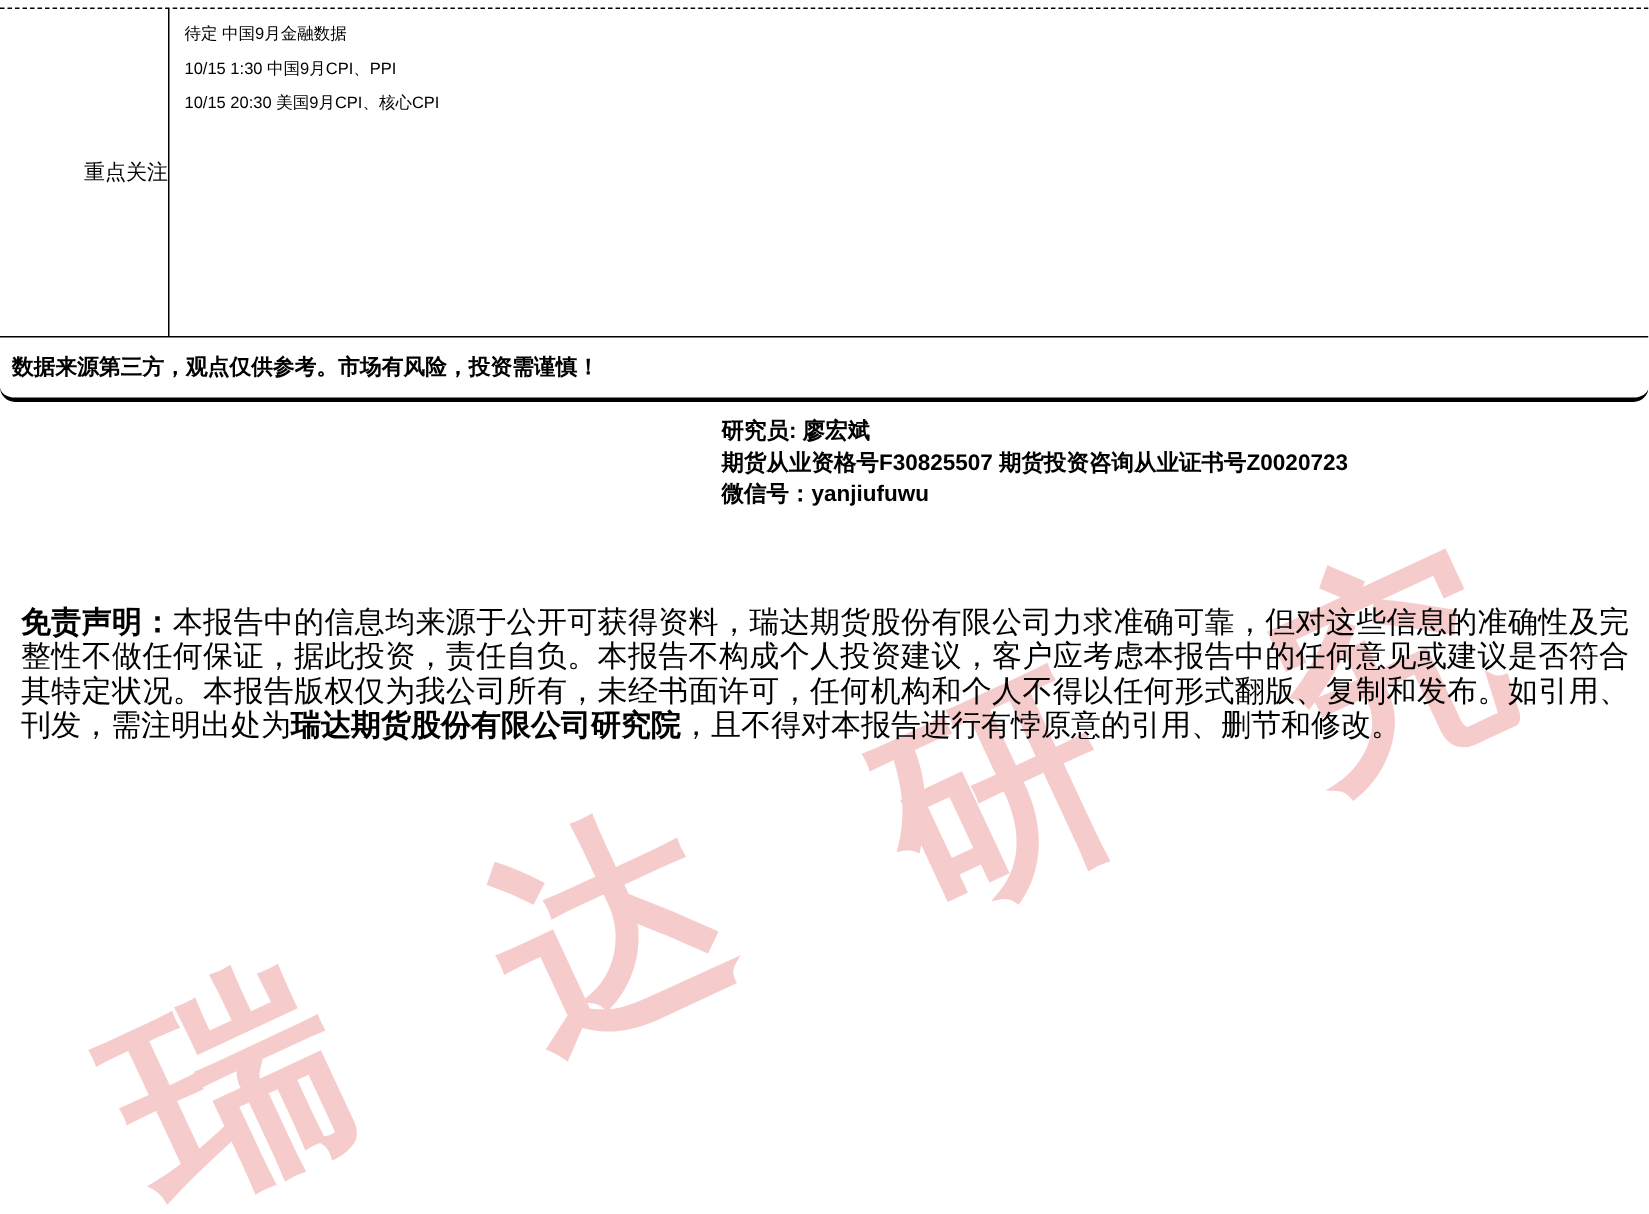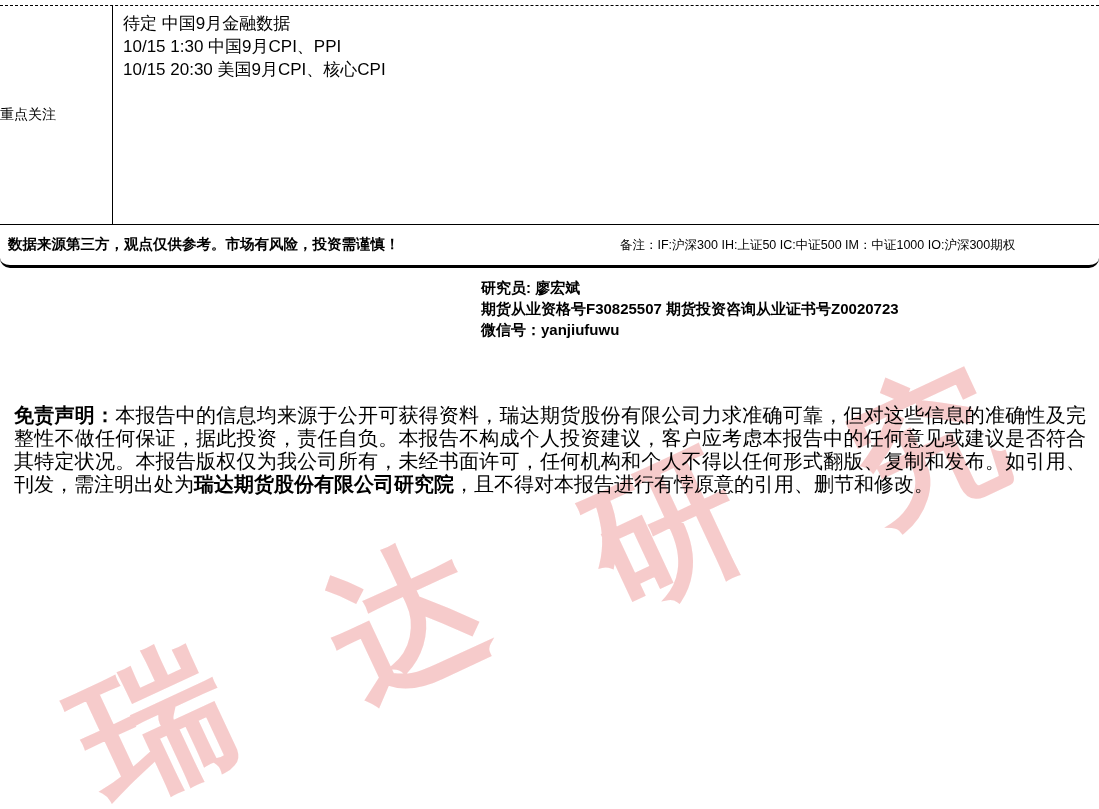--- a/index.html
+++ b/index.html
@@ -58,30 +58,30 @@
     border-top: 1px dashed #000;
     border-bottom: 1px solid #000;
     box-sizing: border-box;
     display: flex;
   }
   .focus-label-cell {
     width: 112px;
     border-right: 1px solid #000;
     display: flex;
     align-items: center;
-    justify-content: flex-start;
+    justify-content: flex-end;
     font-size: 14px;
   }
   .focus-body-cell {
     flex: 1;
     padding: 6px 0 0 10px;
     box-sizing: border-box;
   }
   .focus-line {
-    font-size: 17px;
+    font-size: 11px;
     line-height: 23px;
     white-space: nowrap;
   }
 
   
   .note-row {
     position: absolute;
     left: 0;
     top: 226px;
     width: 1099px;
@@ -153,21 +153,20 @@
     </div>
     <div class="focus-body-cell">
       <div class="focus-line">待定 中国9月金融数据</div>
       <div class="focus-line">10/15 1:30 中国9月CPI、PPI</div>
       <div class="focus-line">10/15 20:30 美国9月CPI、核心CPI</div>
     </div>
   </div>
 
   <div class="note-row">
     <div class="note-left">数据来源第三方，观点仅供参考。市场有风险，投资需谨慎！</div>
-    <div class="note-right">备注：IF:沪深300  IH:上证50  IC:中证500 IM：中证1000 IO:沪深300期权</div>
   </div>
 
   <div class="analyst-block">
     <div>研究员: 廖宏斌</div>
     <div>期货从业资格号F30825507   期货投资咨询从业证书号Z0020723</div>
     <div>微信号：yanjiufuwu</div>
   </div>
 
   <div class="disclaimer">
     <b>免责声明：</b><span>本报告中的信息均来源于公开可获得资料，瑞达期货股份有限公司力求准确可靠，但对这些信息的准确性及完整性不做任何保证，据此投资，责任自负。本报告不构成个人投资建议，客户应考虑本报告中的任何意见或建议是否符合其特定状况。本报告版权仅为我公司所有，未经书面许可，任何机构和个人不得以任何形式翻版、复制和发布。如引用、刊发，需注明出处为</span><span class="hl">瑞达期货股份有限公司研究院</span><span>，且不得对本报告进行有悖原意的引用、删节和修改。</span>

